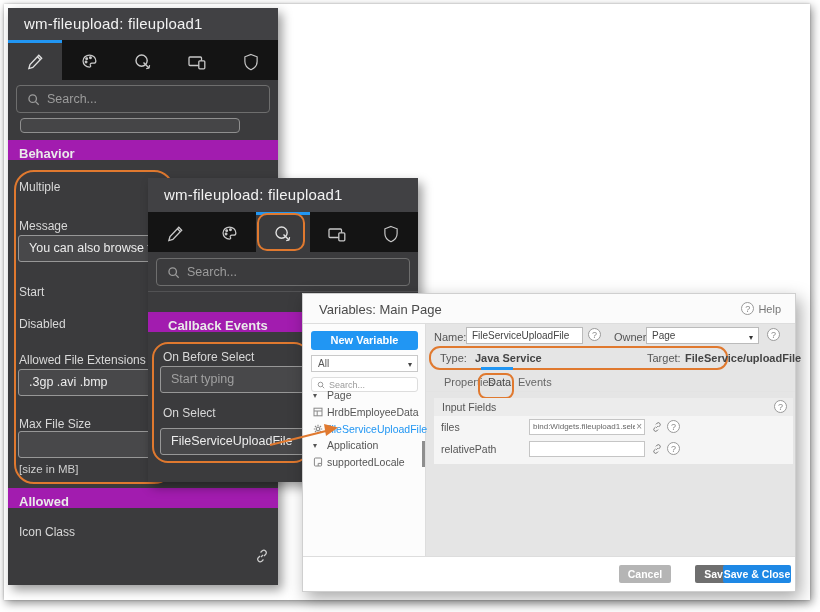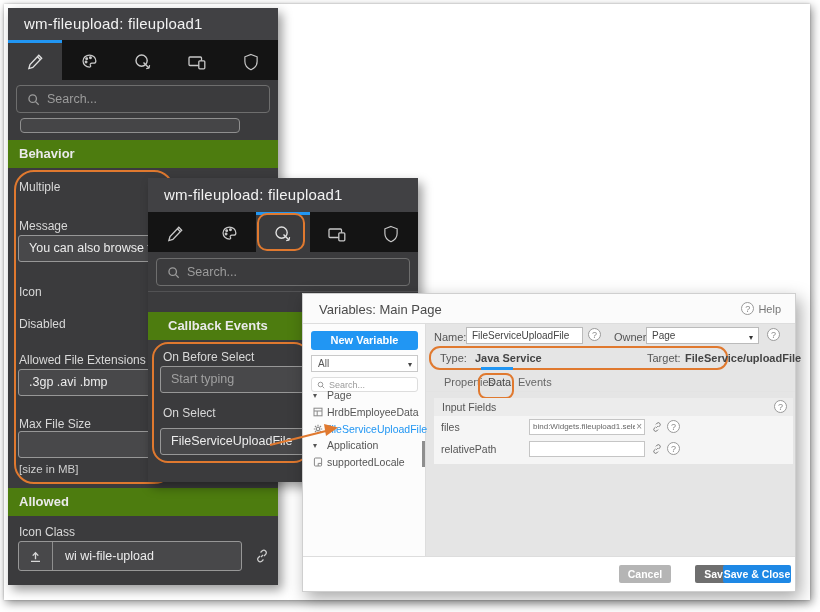--- a/index.html
+++ b/index.html
@@ -13,21 +13,21 @@
   .dpanel { position:absolute; background:#3b3b3d; box-shadow:4px 5px 10px rgba(0,0,0,.4); }
   .dtitle { height:32px; background:#414144; color:#f2f2f2; font-size:15px;
             line-height:32px; padding-left:16px; letter-spacing:.2px; }
   .tabbar { display:flex; background:#141414; height:40px; }
   .dtab { width:54px; height:40px; display:flex; align-items:center; justify-content:center;
           border-top:3px solid transparent; color:#c8c8c8; }
   .dtab.sel { background:#3b3b3d; border-top:3px solid #2196f3; }
   .dsearch { position:absolute; left:8px; width:254px; height:28px; border:1px solid #6e6e6e;
              border-radius:4px; display:flex; align-items:center; gap:7px; padding-left:10px;
              color:#9c9c9c; font-size:12.5px; }
-  .band { position:absolute; left:0; width:100%; height:28px; background:#4d7c0f; color:#eaeaea;
+  .band { position:absolute; left:0; width:100%; height:20px; background:#a21caf; color:#eaeaea;
           font-size:13px; font-weight:bold; line-height:28px; padding-left:11px; }
   .dlabel { position:absolute; left:11px; color:#d8d8d8; font-size:12px; white-space:nowrap; }
   .dinput { position:absolute; left:10px; width:252px; height:27px; background:#48484a;
             border:1px solid #979797; border-radius:3px; color:#ececec; font-size:12.5px;
             line-height:25px; padding-left:10px; white-space:nowrap; overflow:hidden; }
   .dinput.ph { color:#a0a0a0; }
   .stub { position:absolute; left:12px; top:110px; width:220px; height:15px;
           background:#454547; border:1px solid #8f8f8f; border-radius:4px; }
 
   
@@ -151,40 +151,30 @@
           </svg>
         </span>
       <span>Search...</span>
     </div>
     <div class="stub"></div>
 
     <div class="band" style="top:132px;">Behavior</div>
     <div class="dlabel" style="top:172px;">Multiple</div>
     <div class="dlabel" style="top:211px;">Message</div>
     <div class="dinput" style="top:227px;">You can also browse for f</div>
-    <div class="dlabel" style="top:277px;">Icon</div>
+    <div class="dlabel" style="top:277px;">Start</div>
     <div class="dlabel" style="top:309px;">Disabled</div>
     <div class="dlabel" style="top:345px;">Allowed File Extensions</div>
     <div class="dinput" style="top:361px;">.3gp .avi .bmp</div>
     <div class="dlabel" style="top:409px;">Max File Size</div>
     <div class="dinput" style="top:423px;"></div>
     <div class="dlabel" style="top:455px; font-size:11.5px; color:#cfcfcf;">[size in MB]</div>
 
     <div class="band" style="top:480px;">Allowed</div>
     <div class="dlabel" style="top:517px;">Icon Class</div>
-    <div class="dinput" style="top:533px; width:224px; height:30px; padding-left:0; display:flex; align-items:center;">
-      <span style="width:34px; align-self:stretch; border-right:1px solid #8f8f8f; display:flex; align-items:center; justify-content:center;">
-        <svg width="15" height="15" viewBox="0 0 20 20" fill="none" stroke="#d8d8d8" stroke-width="1.8">
-            <path d="M4 16.5 h12"></path>
-            <path d="M10 13.5 V5.5"></path>
-            <path d="M6.3 8.8 L10 5 l3.7 3.8" fill="none"></path>
-          </svg>
-      </span>
-      <span style="padding-left:12px;">wi wi-file-upload</span>
-    </div>
     <span style="position:absolute; left:246px; top:540px; color:#cdcdcd;">
       <svg width="16" height="16" viewBox="0 0 24 24" fill="none" stroke="#cdcdcd" stroke-width="1.8">
           <path d="M10.5 13.5 L13.5 10.5"></path>
           <path d="M9 12 l-2.6 2.6 a3.7 3.7 0 0 0 5.2 5.2 L14.2 17.2"></path>
           <path d="M15 12 l2.6-2.6 a3.7 3.7 0 0 0-5.2-5.2 L9.8 6.8"></path>
         </svg>
     </span>
   </div>
 
   <div class="annot" style="left:14px; top:170px; width:160px; height:314px; border-radius:20px; z-index:2;"></div>

